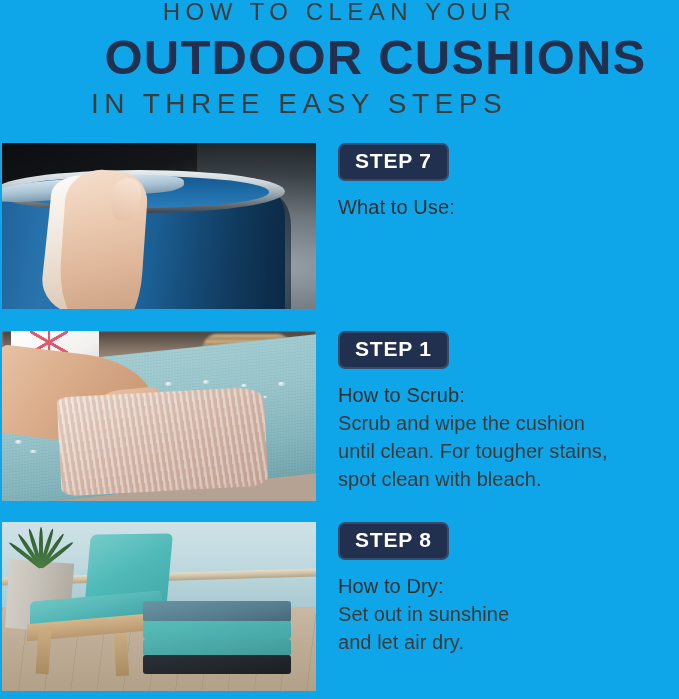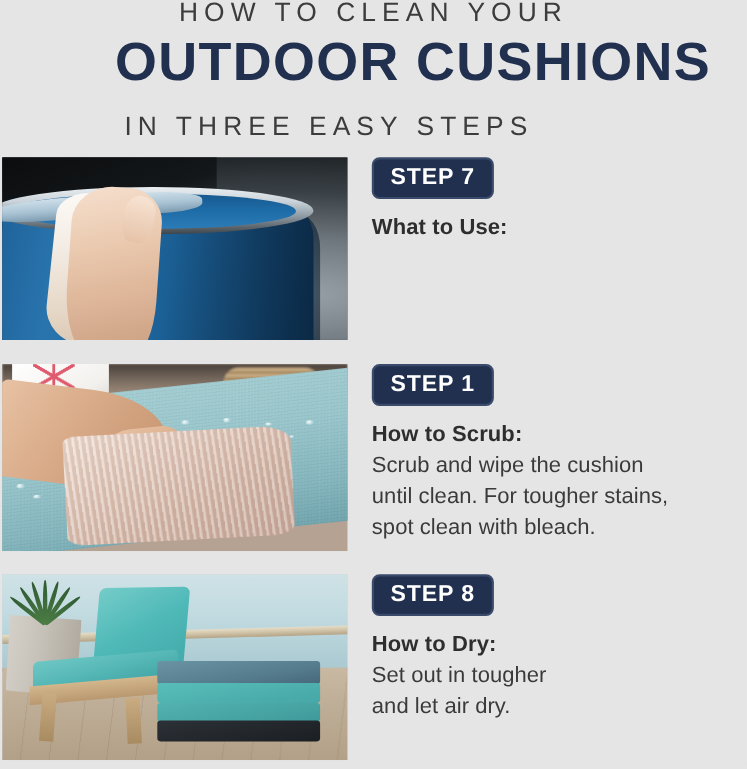--- a/index.html
+++ b/index.html
@@ -9,21 +9,21 @@
     height: 699px;
     background: #ffffff;
     font-family: "Liberation Sans", sans-serif;
     overflow: hidden;
   }
 
   .page {
     position: relative;
     width: 679px;
     height: 699px;
-    background: #e5e5e5;
+    background: #0ea5e9;
   }
 
   
   .header {
     position: absolute;
     left: 0;
     top: 0;
     width: 679px;
     height: 131px;
     text-align: center;
@@ -54,27 +54,26 @@
     white-space: nowrap;
     line-height: 60px;
     margin-left: 36px;
   }
 
   .title-line-3 {
     position: absolute;
     left: 0;
     top: 90px;
     width: 598px;
-    font-size: 24px;
+    font-size: 28px;
     font-weight: 400;
     letter-spacing: 5.5px;
     color: #3c3c3c;
     white-space: nowrap;
     line-height: 28px;
-    margin-top: 12px;
   }
 
   
   .step-row { position: absolute; left: 0; width: 679px; }
   #row-1 { top: 143px; height: 166px; }
   #row-2 { top: 331px; height: 170px; }
   #row-3 { top: 522px; height: 169px; }
 
   .photo {
     position: absolute;
@@ -104,21 +103,21 @@
     font-weight: 700;
     letter-spacing: 0.8px;
     padding: 4px 15px 6px 15px;
     line-height: 24px;
     white-space: nowrap;
   }
 
   .step-heading {
     margin-top: 13px;
     font-size: 20px;
-    font-weight: 700;
+    font-weight: 400;
     color: #2e2e2e;
     line-height: 27px;
     letter-spacing: 0.1px;
     white-space: nowrap;
   }
 
   .step-body {
     font-size: 20px;
     font-weight: 400;
     color: #3a3a3a;
@@ -451,18 +450,18 @@
         <div class="p3-s1"></div>
         <div class="p3-s2"></div>
         <div class="p3-s3"></div>
         <div class="p3-s4"></div>
       </div>
     </div>
 
     <div class="text-col">
       <div class="badge">STEP 8</div>
       <div class="step-heading">How to Dry:</div>
-      <div class="step-body">Set out in tougher
+      <div class="step-body">Set out in sunshine
 and let air dry.</div>
     </div>
   </div>
 
 </div>
 
 </body></html>

